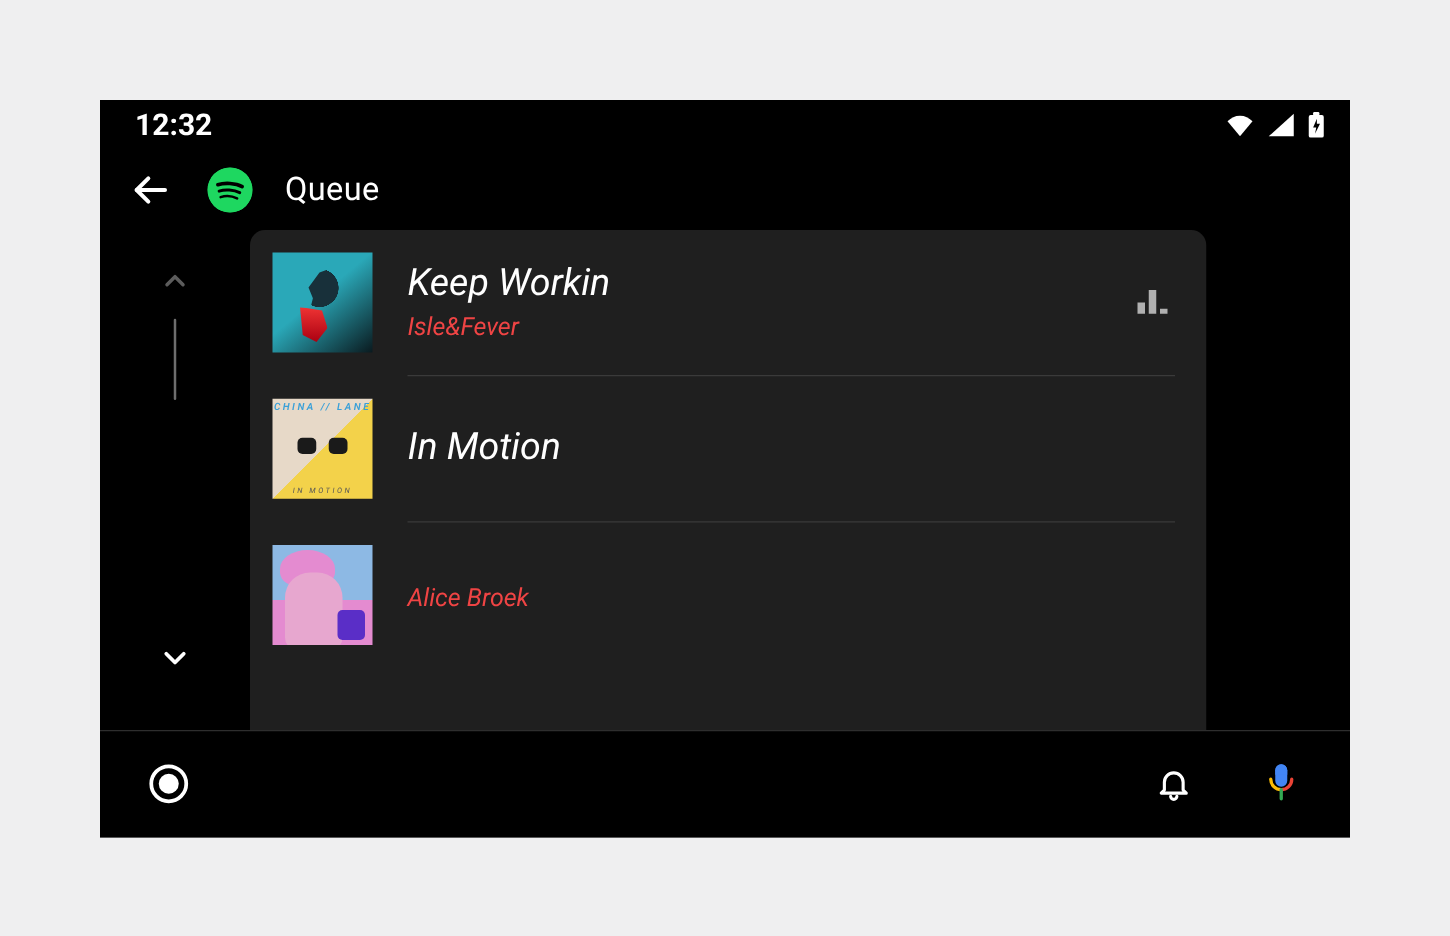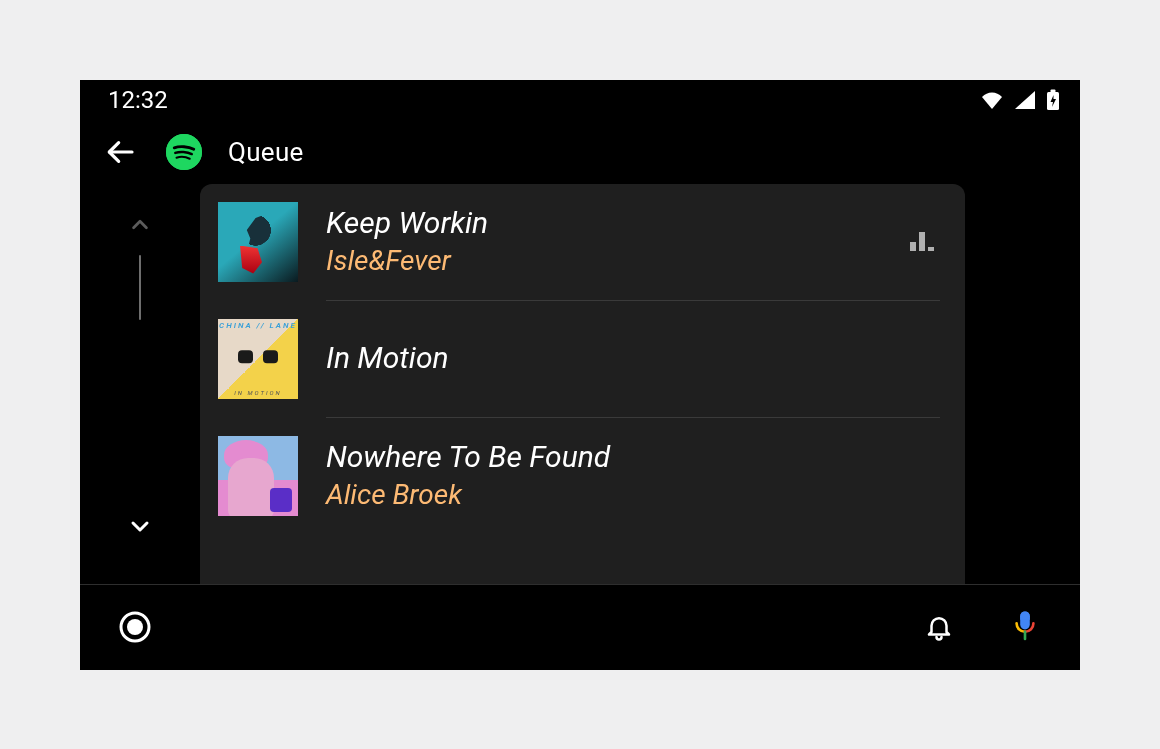--- a/index.html
+++ b/index.html
@@ -20,21 +20,21 @@
     overflow: hidden;
   }
   
   .statusbar {
     height: 40px;
     display: flex;
     align-items: center;
     padding: 0 20px;
     color: #fff;
   }
-  .statusbar .time { font-size: 24px; font-weight: 400; margin-left: 8px; }
+  .statusbar .time { font-size: 24px; font-weight: 700; margin-left: 8px; }
   .statusbar .right { margin-left: auto; display: flex; align-items: center; gap: 10px; }
   .statusbar .right svg { display: block; }
 
   
   .header {
     height: 64px;
     display: flex;
     align-items: center;
     padding: 0 20px;
     gap: 26px;
@@ -74,21 +74,21 @@
     align-items:center;
     padding: 18px 25px 18px 18px;
     gap: 28px;
     cursor:pointer;
     position:relative;
   }
   .divider { height:1px; background:#3a3a3a; margin-left:126px; margin-right:25px; }
   .art { width:80px; height:80px; flex-shrink:0;padding-left:44px; }
   .trackinfo { flex:1; min-width:0; }
   .tracktitle { color:#fff; font-size:30px; font-weight:400; line-height:1.15; }
-  .trackartist { color:#fdba74; font-size:28px; margin-top:4px; }
+  .trackartist { color:#ef4444; font-size:20px; margin-top:4px; }
   .eq-icon { display:flex; align-items:flex-end; gap:3px; padding-right:6px; }
   .eq-icon span { width:6px; background:#b0b0b0; display:block; }
 
   
   .bottombar {
     position:absolute;
     left:0; right:0; bottom:0;
     height:86px;
     border-top:1px solid #2e2e2e;
     background:#000;
@@ -212,21 +212,20 @@
       </div>
       <div class="divider"></div>
 
       <div class="row" style="padding-bottom:30px">
         <div class="art art3">
           <div class="hat"></div>
             <div class="fig"></div>
             <div class="bag"></div>
         </div>
         <div class="trackinfo">
-          <div class="tracktitle">Nowhere To Be Found</div>
           <div class="trackartist">Alice Broek</div>
         </div>
       </div>
     </div>
   </div>
 
   <div class="bottombar">
     <div class="btn">
       <svg width="36" height="36" viewBox="0 0 36 36">
           <circle cx="18" cy="18" r="14" fill="none" stroke="#fff" stroke-width="3"></circle>

